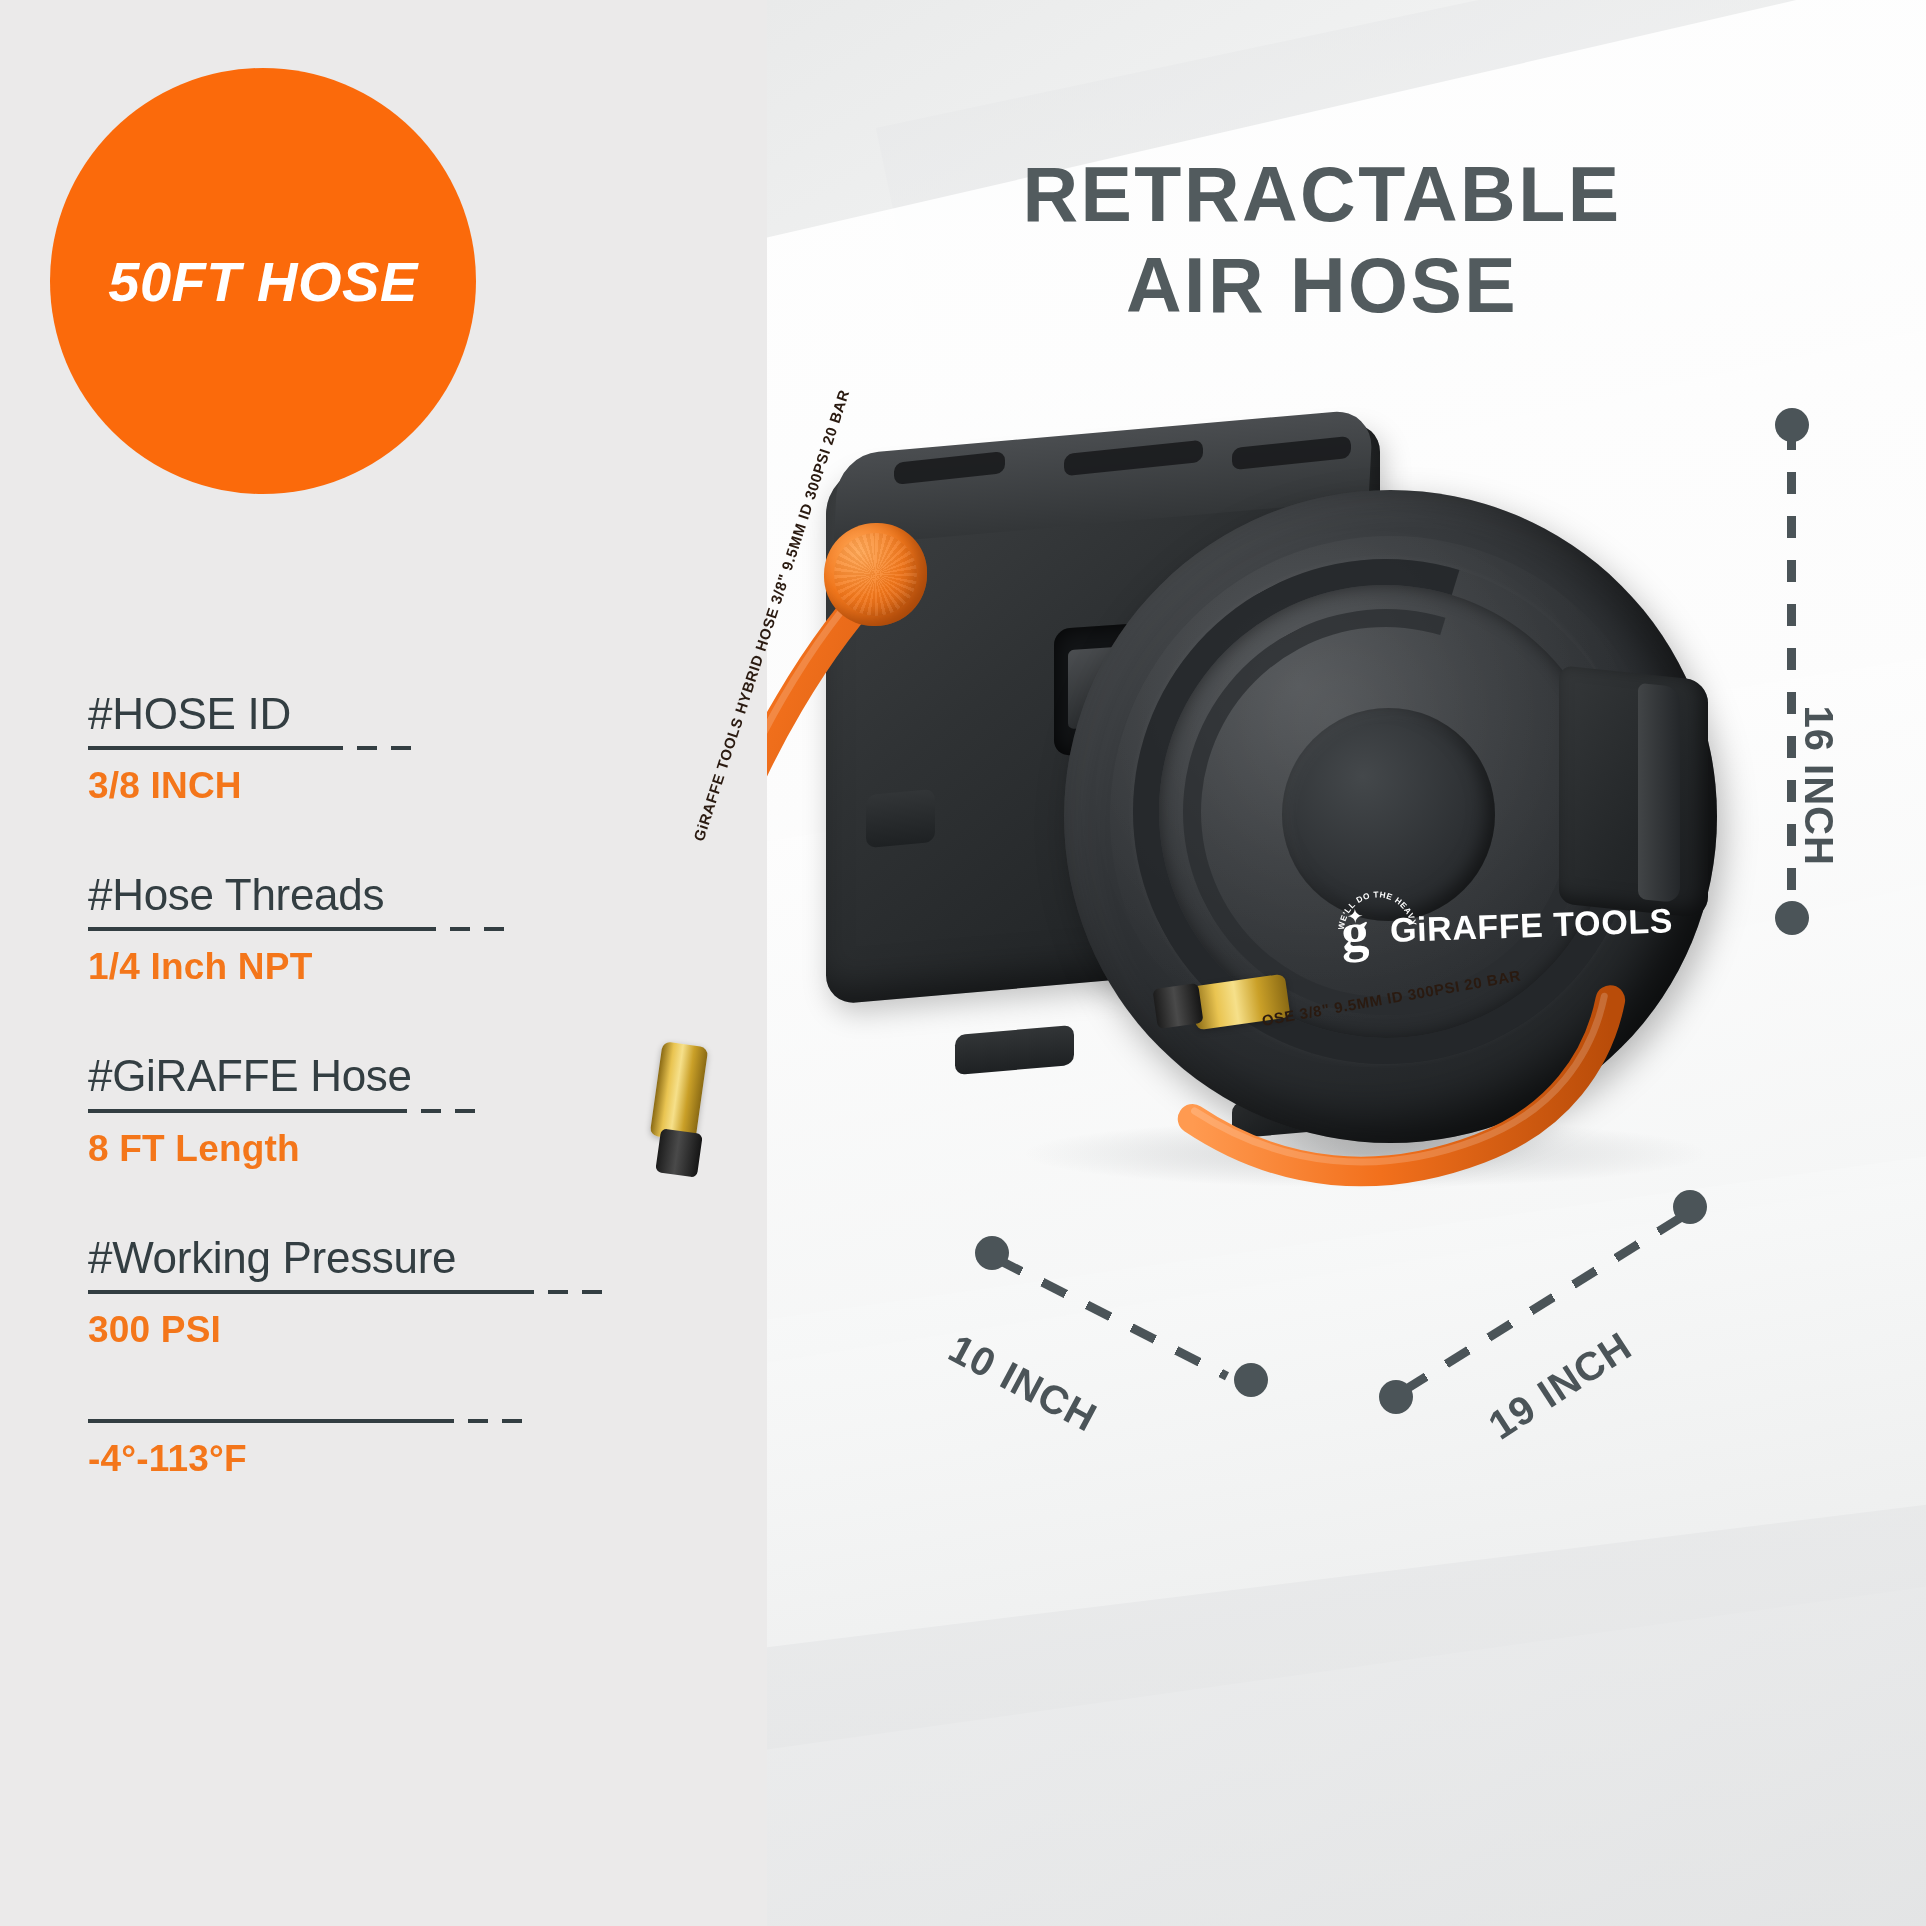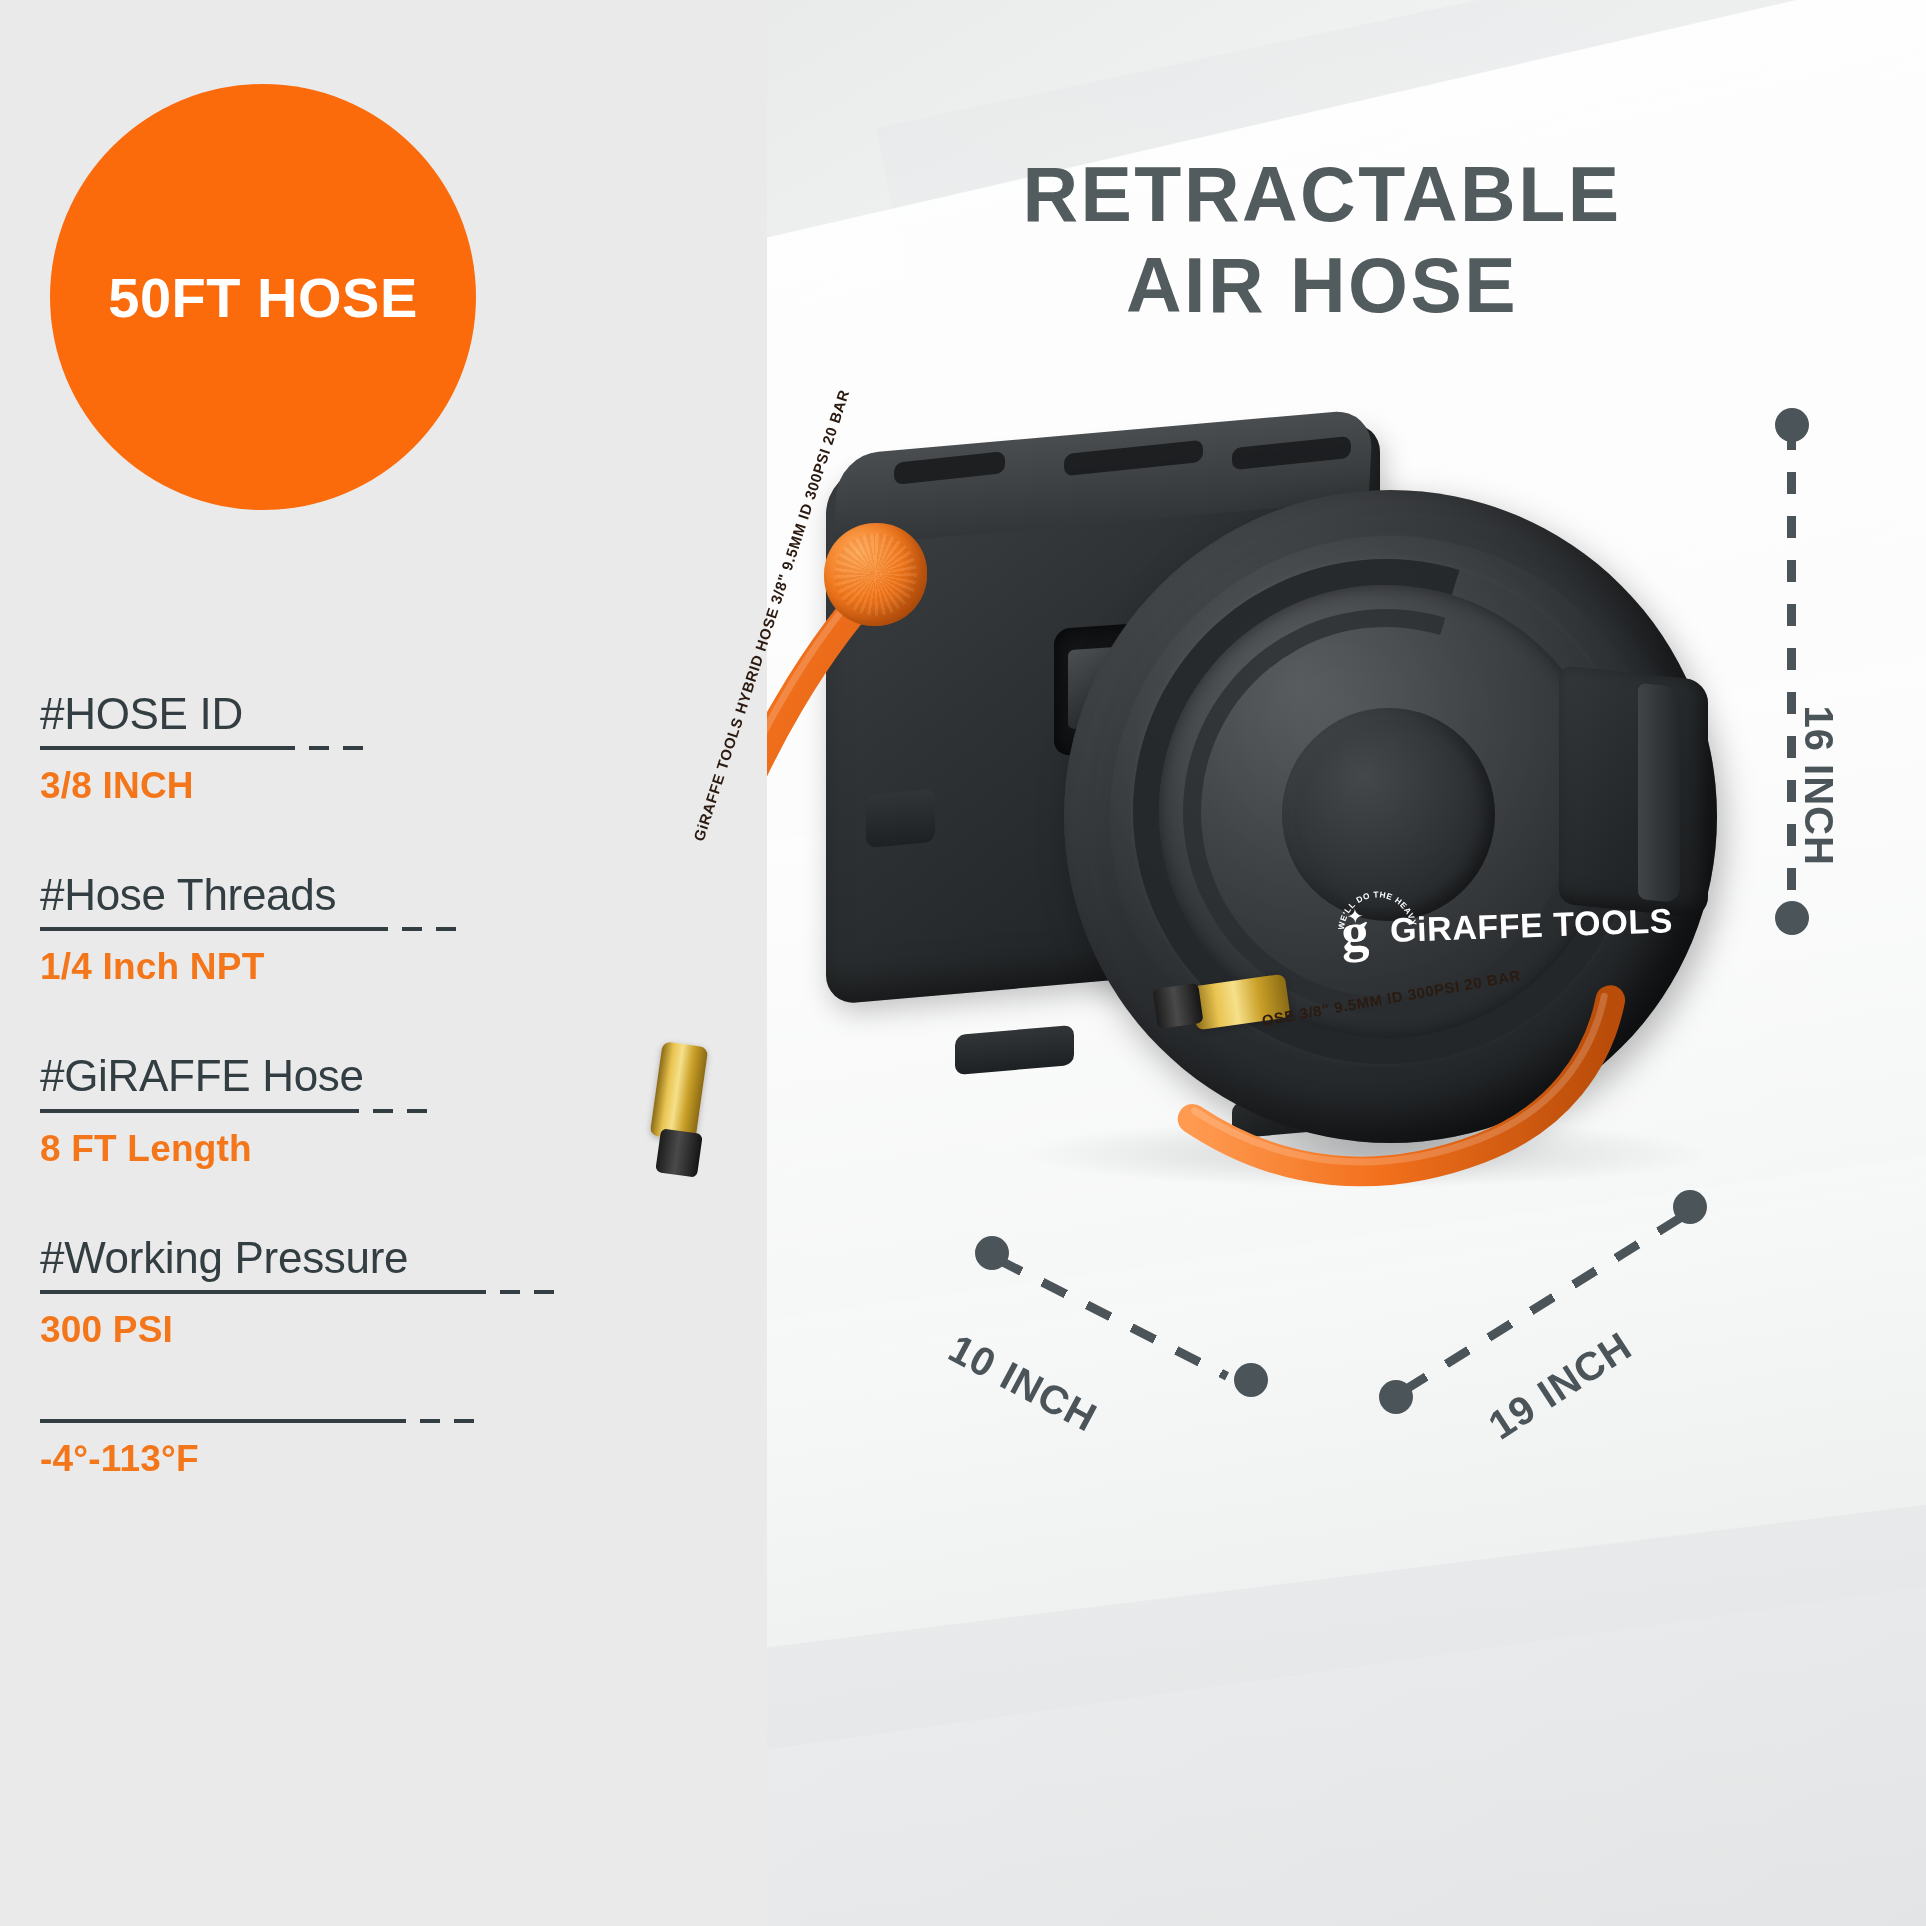--- a/index.html
+++ b/index.html
@@ -30,32 +30,32 @@
       transform:rotate(-9deg); background:linear-gradient(180deg,#fdfdfd,#f4f5f5); opacity:.85; }
   .sheet.s3 { left:-297px; top:1238px; width:1782px; height:426px;
       transform:rotate(-8deg); background:linear-gradient(180deg,#f7f8f8,#eceded); opacity:.9; }
   .sheet.s4 { left:-198px; top:1564px; width:1782px; height:515px;
       transform:rotate(-7deg); background:linear-gradient(180deg,#e6e7e8,#dfe0e1); opacity:.75; }
   .sheet.s5 { left:139px; top:0px; width:1188px; height:416px;
       transform:rotate(-12deg); background:linear-gradient(180deg,#e7e8e9,#f3f4f4); opacity:.55; }
 
   
   .badge {
-    position:absolute; left:50px; top:84px; width:426px; height:426px;
+    position:absolute; left:50px; top:68px; width:426px; height:426px;
     border-radius:50%; background:#fb6a0b;
-    display:flex; align-items:center; justify-content:center;
+    display:flex; align-items:center; justify-content:center;font-style:italic;
   }
   .badge-text {
     color:#ffffff; font-size:56px; font-weight:bold; letter-spacing:0.5px;
     white-space:nowrap;
   }
 
   
   .specs { position:absolute; left:40px; top:691px; width:693px; }
-  .spec { position:relative; margin-bottom:65px; }
+  .spec { position:relative; margin-bottom:65px;margin-left:48px; }
   .spec-title {
     color:#333e42; font-size:44px; font-weight:500; white-space:nowrap;
     line-height:1.05; letter-spacing:-0.3px;
   }
   .rule-wrap { position:relative; height:10px; margin-top:6px; display:flex; align-items:center; }
   .rule-solid { height:4px; background:#333e42; }
   .rule-dash { height:4px; margin-left:14px; width:63px;
      background:repeating-linear-gradient(to right,#333e42 0 20px,transparent 20px 34px); }
   .spec-value {
     color:#f4761a; font-size:37px; font-weight:bold; margin-top:12px; letter-spacing:0.2px;

